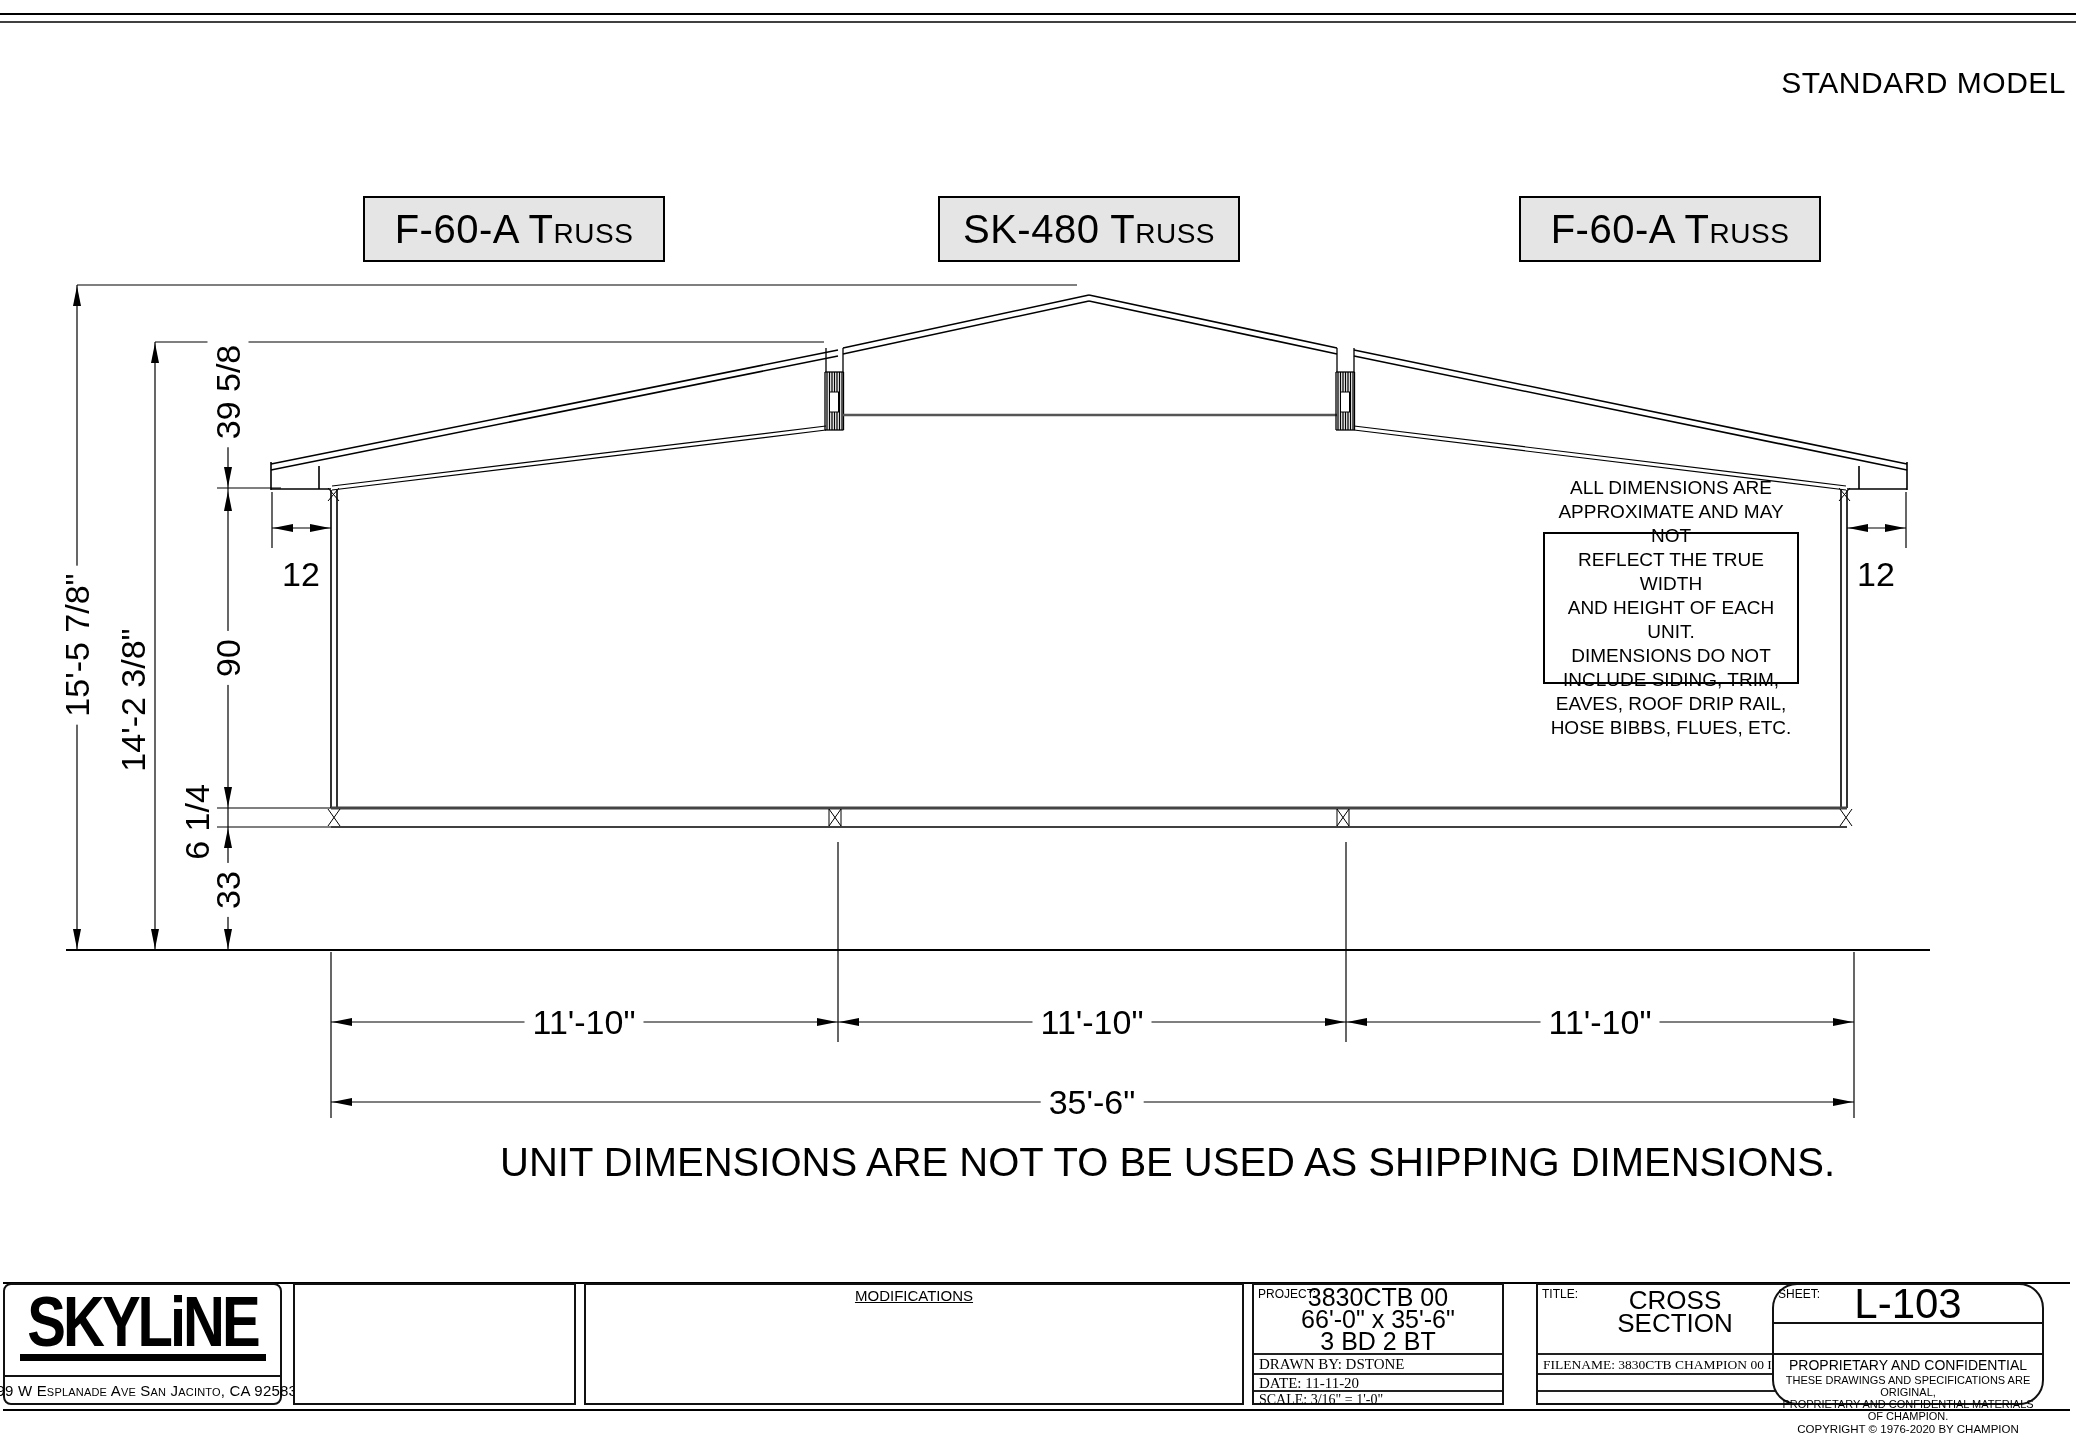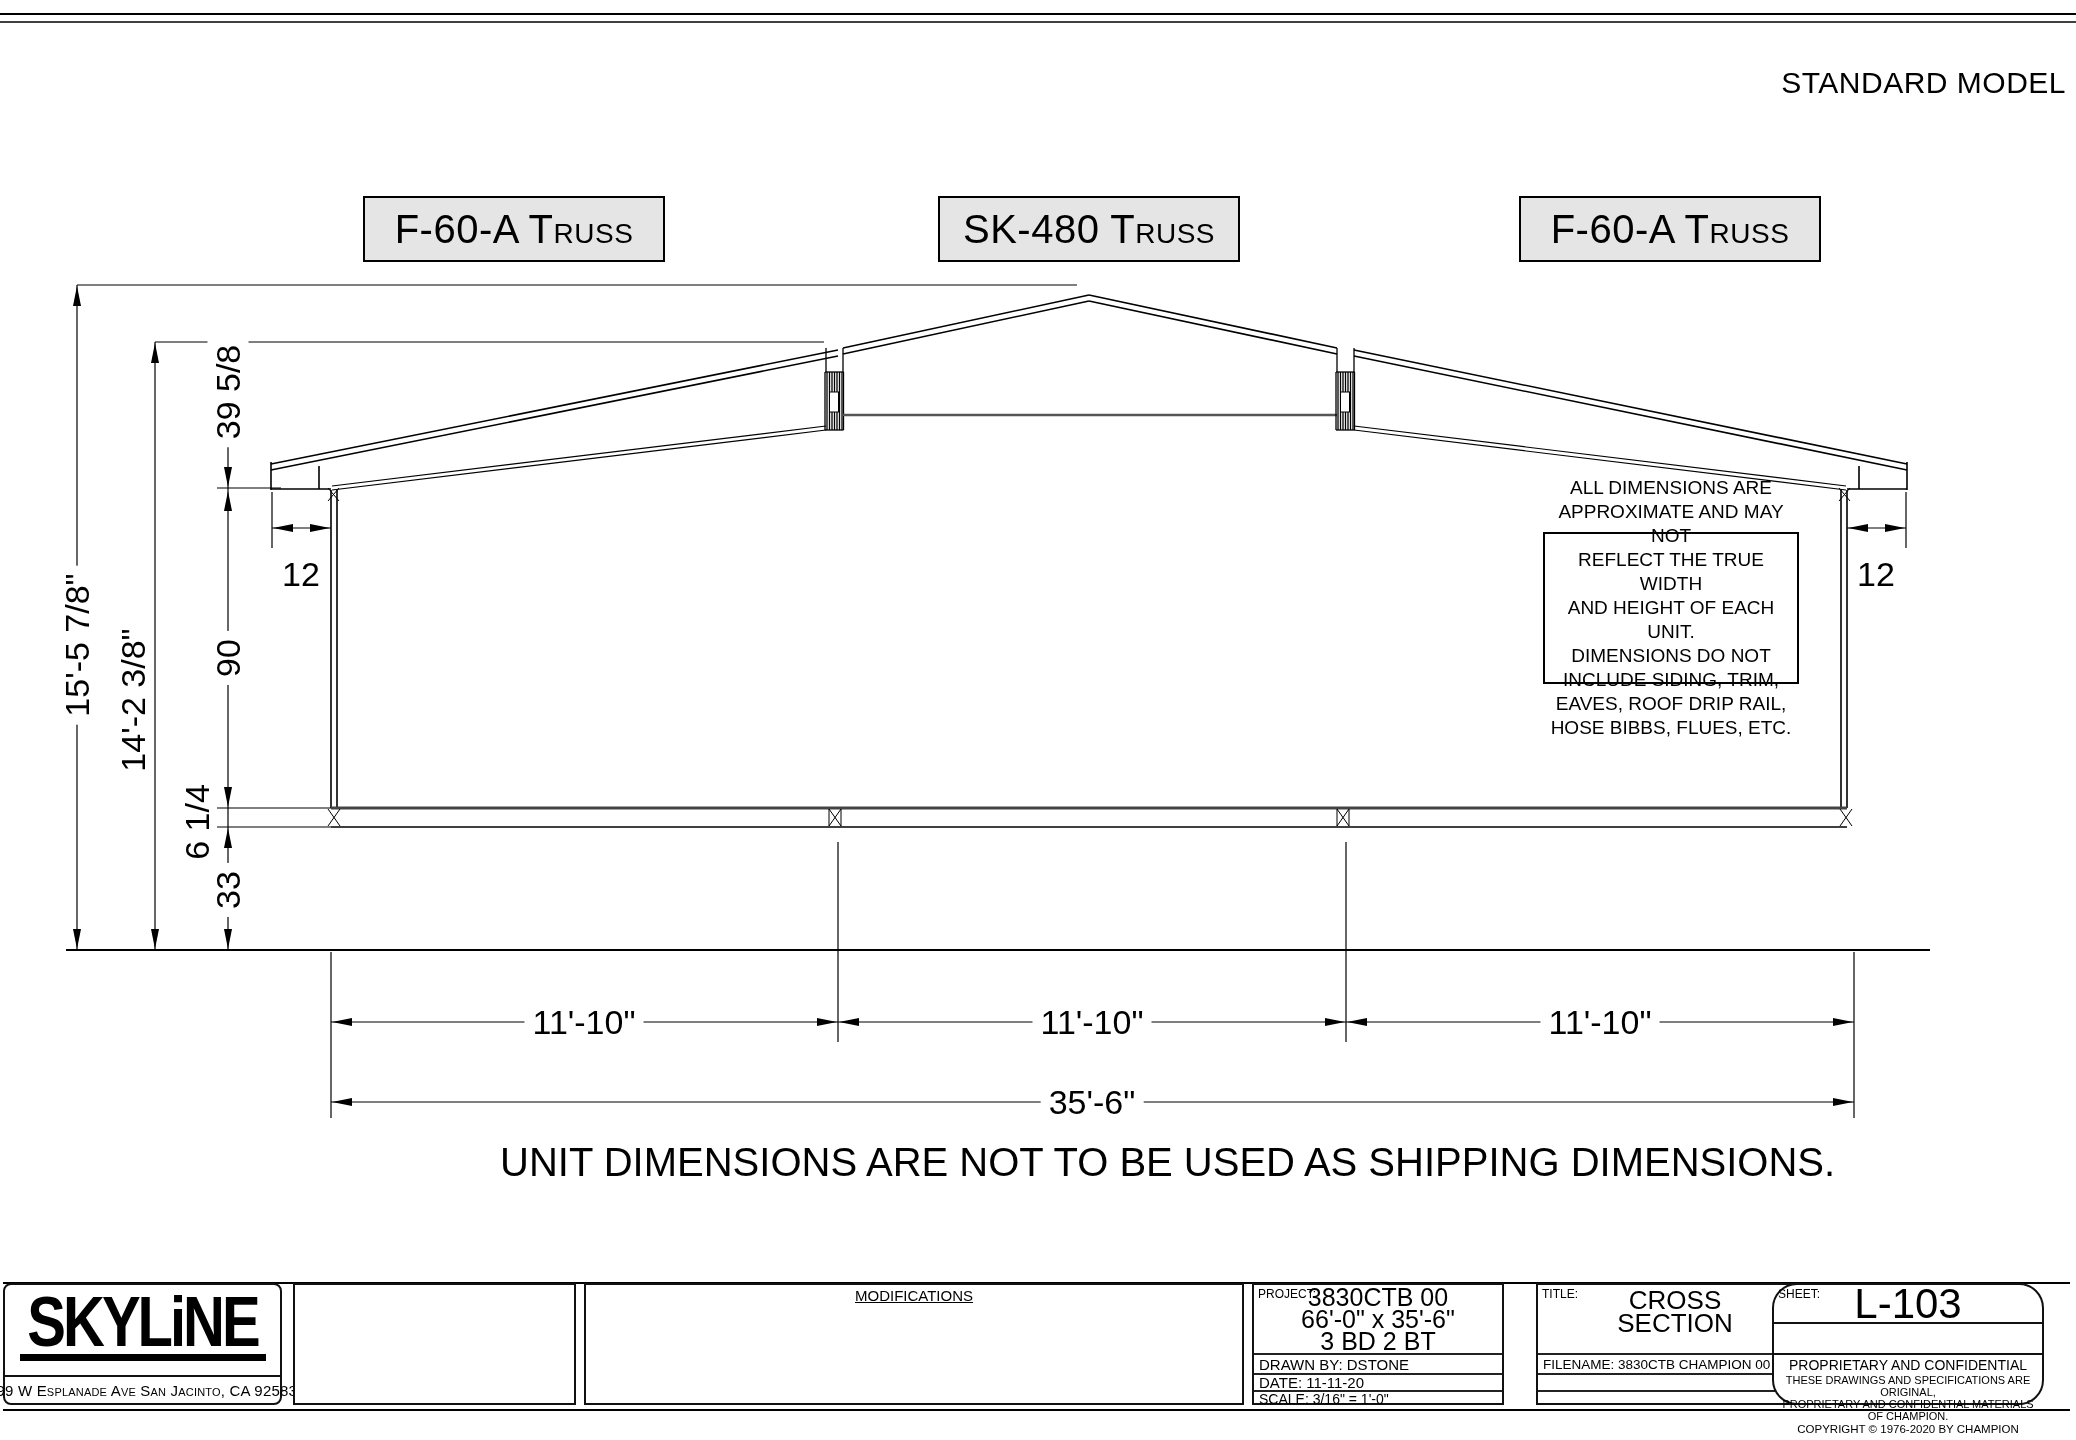--- a/index.html
+++ b/index.html
@@ -33,21 +33,21 @@
     font-size:19px; line-height:24px; white-space:pre-line;
   }
   .shipping-note {
     left:500px; top:1140px; width:1180px; text-align:center; font-size:40px; white-space:nowrap;
   }
 
   
   .tb-cell { position:absolute; top:1283px; height:122px; border:2px solid #111; background:#fff; z-index:2; }
   .tb-hline { position:absolute; left:3px; width:2067px; background:#000; z-index:1; }
   .cell-label { position:absolute; left:4px; top:2px; font-size:12px; }
-  .tb-row { position:absolute; left:0; right:0; border-top:2px solid #222; padding-left:5px; overflow:hidden; white-space:nowrap; }
+  .tb-row { position:absolute; left:0; right:0; border-top:2px solid #222; padding-left:5px; overflow:hidden; white-space:nowrap;font-family:Liberation Serif, serif; }
 
   .logo-cell { left:3px; width:279px;border-radius:8px; }
   .logo-wrap { position:absolute; left:0; right:0; top:2px; height:86px; text-align:center; }
   .logo-text {
     display:inline-block; font-size:58px; font-weight:bold; letter-spacing:-3px;
     transform:scaleY(1.22); transform-origin:center;
   }
   .logo-bar { width:246px; height:7px; background:#000; margin:0 auto; }
   .addr-row {
     position:absolute; left:0; right:0; bottom:0; height:28px; border-top:2px solid #111;

